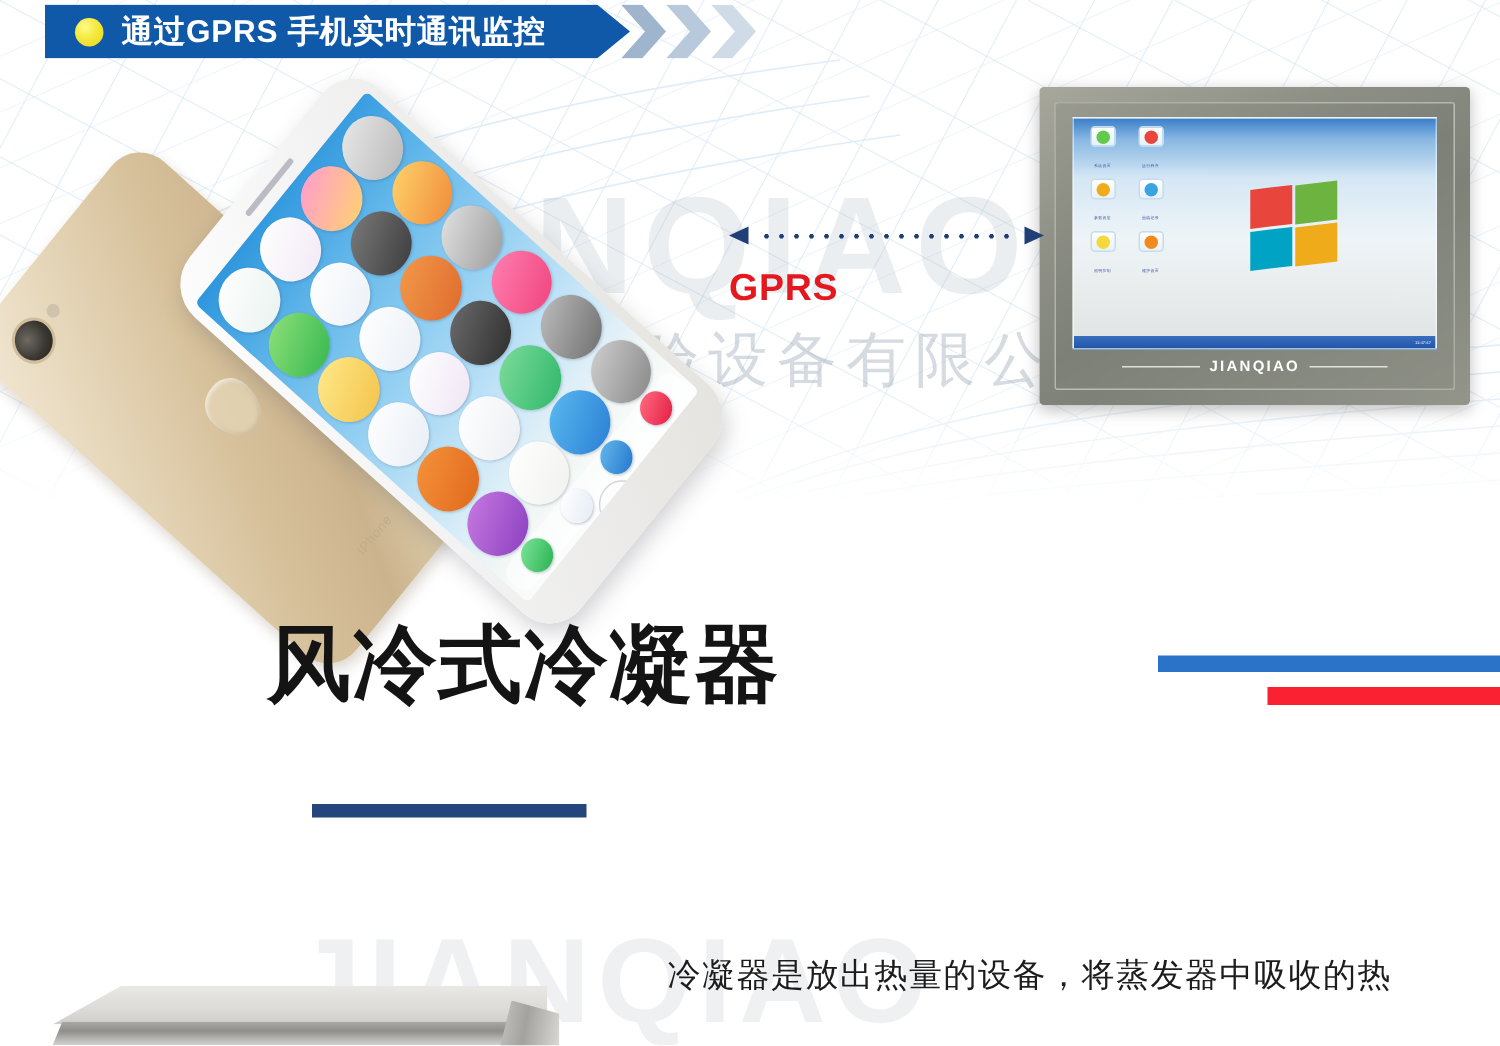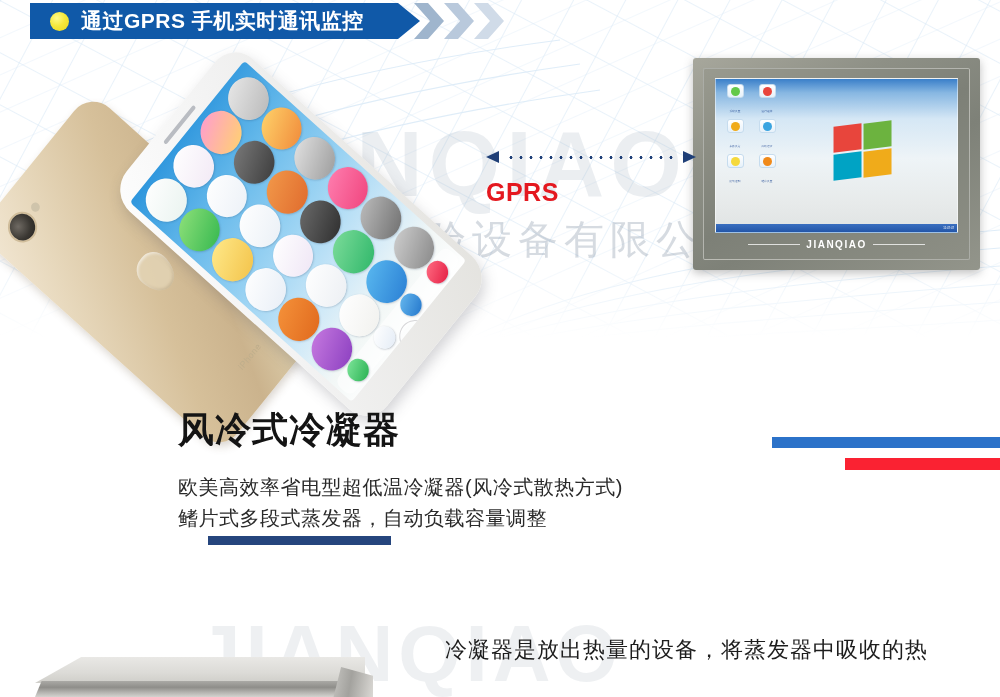--- a/index.html
+++ b/index.html
@@ -209,21 +209,21 @@
   .badge .s1{ font-size:20px; font-weight:bold; letter-spacing:2px; }
   .badge .s2{ font-size:19px; letter-spacing:2px; margin-top:3px; }
   .badge .slash{
     width:2px; height:28px; background:#fff; transform:rotate(34deg);
     margin-top:14px; border-radius:1px;
   }
   .badge .num{ font-size:30px; margin-top:14px; letter-spacing:2px; font-weight:300; }
 
   .title{
     position:absolute; left:178px; top:406px; z-index:5;
-    font-size:36px; font-weight:bold; color:#141414; letter-spacing:1px;
+    font-size:56px; font-weight:bold; color:#141414; letter-spacing:1px;
   }
   .desc{
     position:absolute; left:178px; top:472px; z-index:5;
     font-size:20px; color:#2a2a2a; line-height:31px; letter-spacing:.5px;
   }
   .underline{
     position:absolute; left:208px; top:536px; width:183px; height:9px; z-index:5;
     background:#25457d;
   }
 
@@ -419,24 +419,20 @@
       <div class="hmi-brand">
         <span class="ln"></span>
         <span class="bn">JIANQIAO</span>
         <span class="ln"></span>
       </div>
     </div>
   </div>
 
 
   <div class="title">风冷式冷凝器</div>
-  <div class="desc">
-    <div>欧美高效率省电型超低温冷凝器(风冷式散热方式)</div>
-    <div>鳍片式多段式蒸发器，自动负载容量调整</div>
-  </div>
   <div class="underline"></div>
 
   <div class="bar-blue"></div>
   <div class="bar-red"></div>
 
   <div class="bottom-text">冷凝器是放出热量的设备，将蒸发器中吸收的热</div>
   <div class="machine">
     <span class="top"></span>
     <span class="edge"></span>
     <span class="side"></span>

